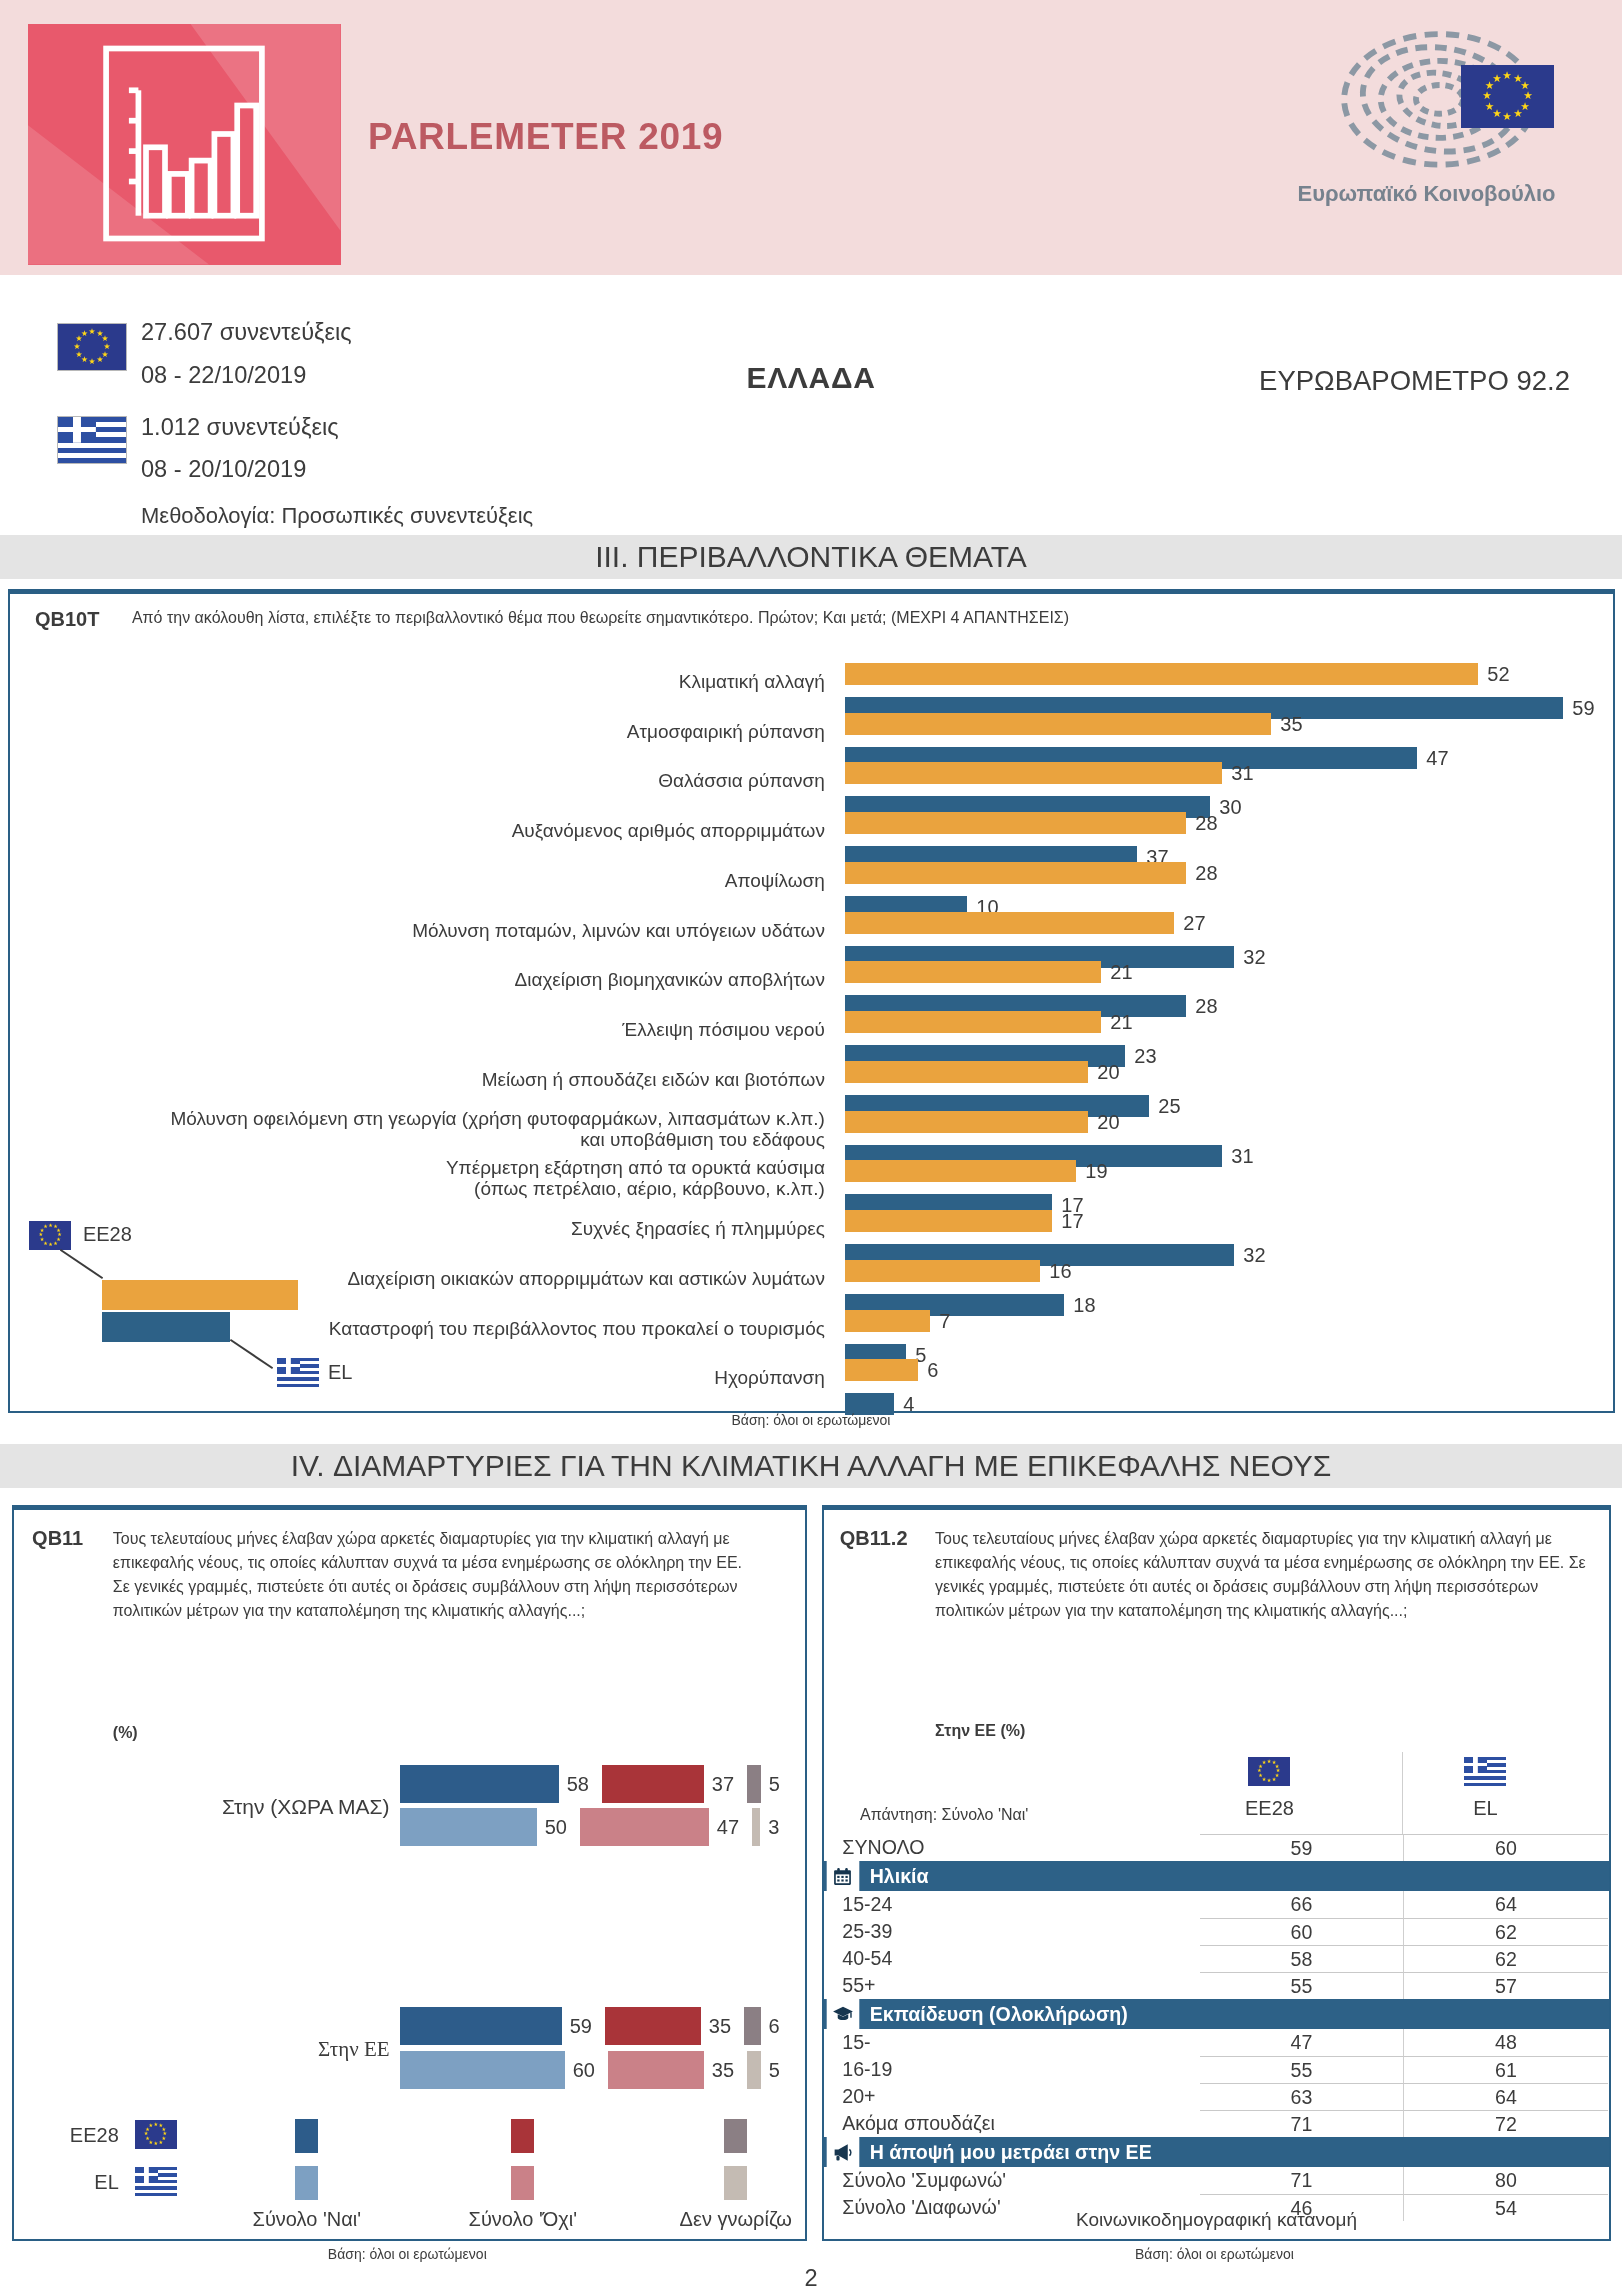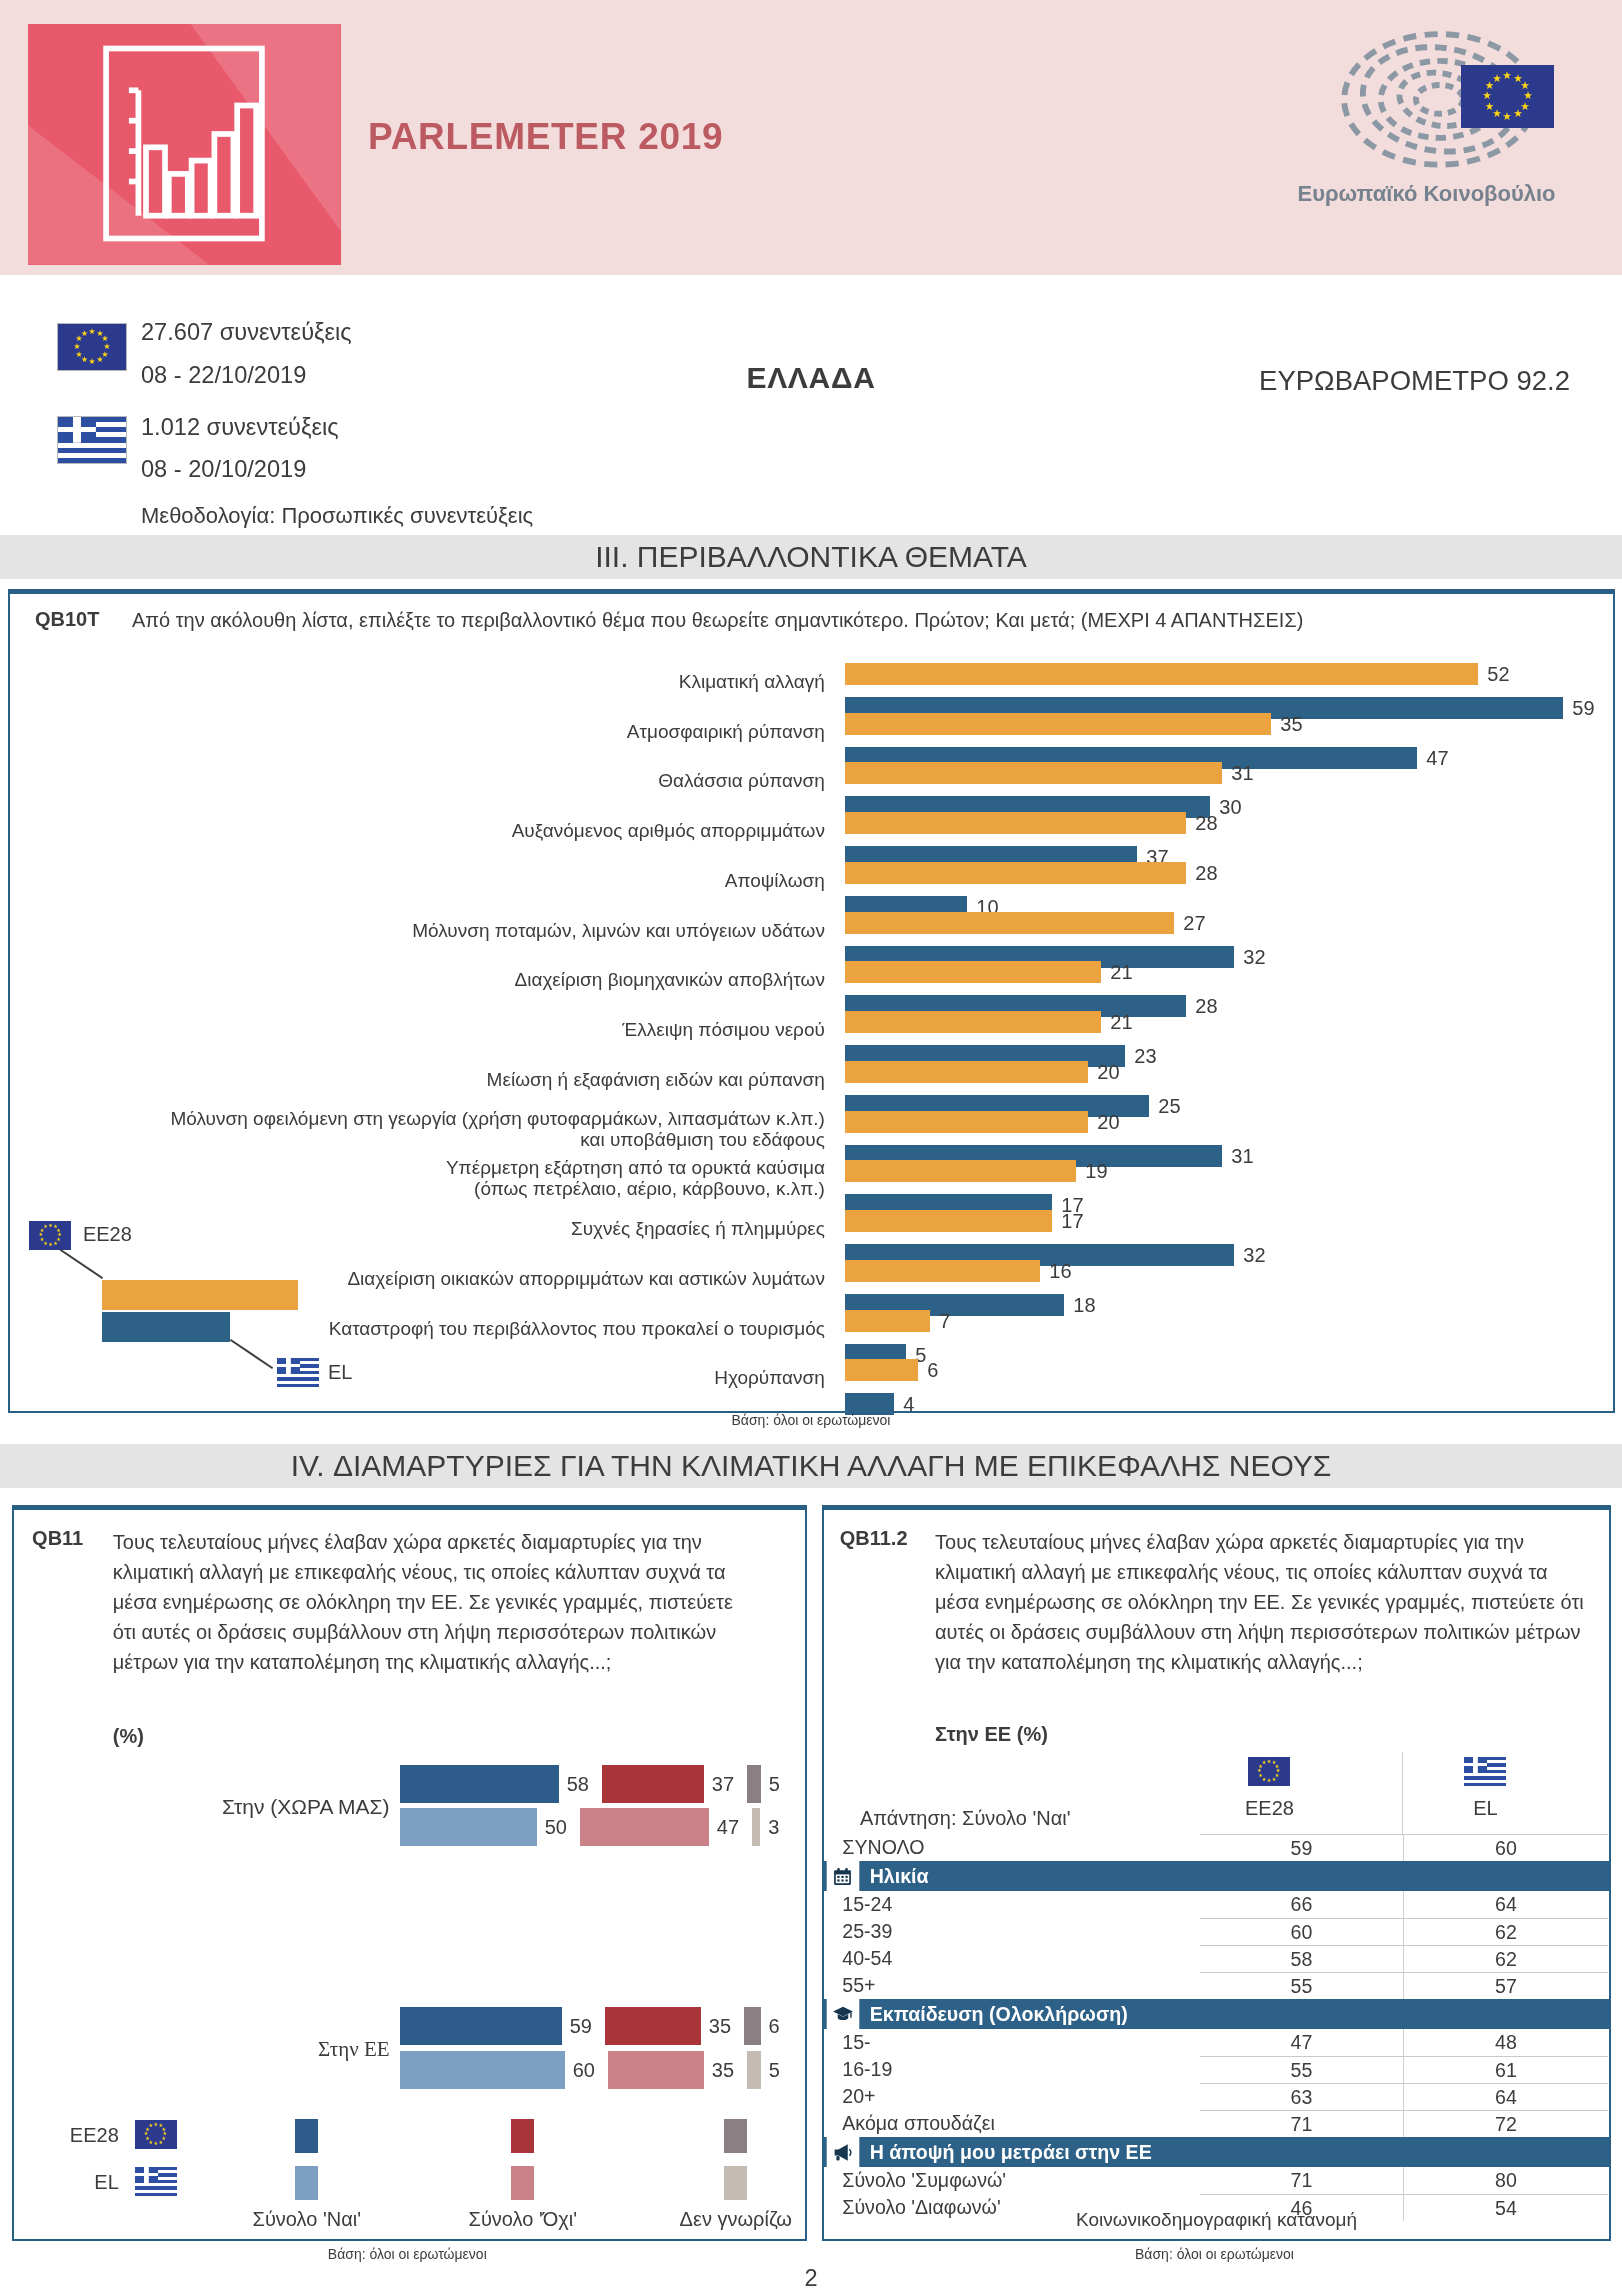--- a/index.html
+++ b/index.html
@@ -27,21 +27,21 @@
   .flag-frame{outline:1.3px solid #b8b8b8;}
   
   .meta-text{position:absolute;font-size:23.6px;color:#3c3c3c;}
   .country{position:absolute;left:0;top:361px;width:1622px;text-align:center;font-size:30px;font-weight:600;letter-spacing:0.7px;}
   .barometer{position:absolute;right:52px;top:365px;font-size:27.5px;}
   
   .band{position:absolute;left:0;width:1622px;height:44px;background:#E4E4E4;text-align:center;font-size:30px;line-height:44px;color:#3c3c3c;}
   
   .panel{position:absolute;background:#fff;border:2px solid #2A5F85;border-top:5.9px solid #2A5F85;}
   .qcode{position:absolute;font-weight:bold;font-size:20px;}
-  .qtext{position:absolute;font-size:20px;line-height:1.5;}
+  .qtext{position:absolute;font-size:16px;line-height:1.5;}
   
   .qrows{position:absolute;left:9.2px;top:63px;right:6.5px;}
   .qrow{position:absolute;left:0;width:100%;height:50px;}
   .qlbl{position:absolute;left:0;top:0;width:811px;height:50px;display:flex;align-items:center;justify-content:flex-end;text-align:right;font-size:19px;line-height:1.1;white-space:pre-line;padding-right:5.2px;box-sizing:border-box;}
   .qbars{position:absolute;left:826px;top:1.3px;}
   .qbarline{display:flex;align-items:center;height:32px;margin-bottom:2px;}
   .qbar{height:22px;}
   .qval{font-size:20px;margin-left:9.2px;}
   .conn{position:absolute;height:2px;background:#3c3c3c;}
   .leg-lbl{position:absolute;font-size:20px;}
@@ -244,21 +244,21 @@
             <div class="qbar" style="width: 256px; background: rgb(234, 163, 62);"></div>
             <span class="qval">21</span>
           </div>
           <div class="qbarline">
             <div class="qbar" style="width: 280px; background: rgb(45, 97, 135);"></div>
             <span class="qval">23</span>
           </div>
         </div>
       </div>
       <div class="qrow" style="top: 398px;">
-        <div class="qlbl">Μείωση ή εξαφάνιση ειδών και ρύπανση</div>
+        <div class="qlbl">Μείωση ή σπουδάζει ειδών και βιοτόπων</div>
         <div class="qbars">
           <div class="qbarline">
             <div class="qbar" style="width: 243px; background: rgb(234, 163, 62);"></div>
             <span class="qval">20</span>
           </div>
           <div class="qbarline">
             <div class="qbar" style="width: 304px; background: rgb(45, 97, 135);"></div>
             <span class="qval">25</span>
           </div>
         </div>

